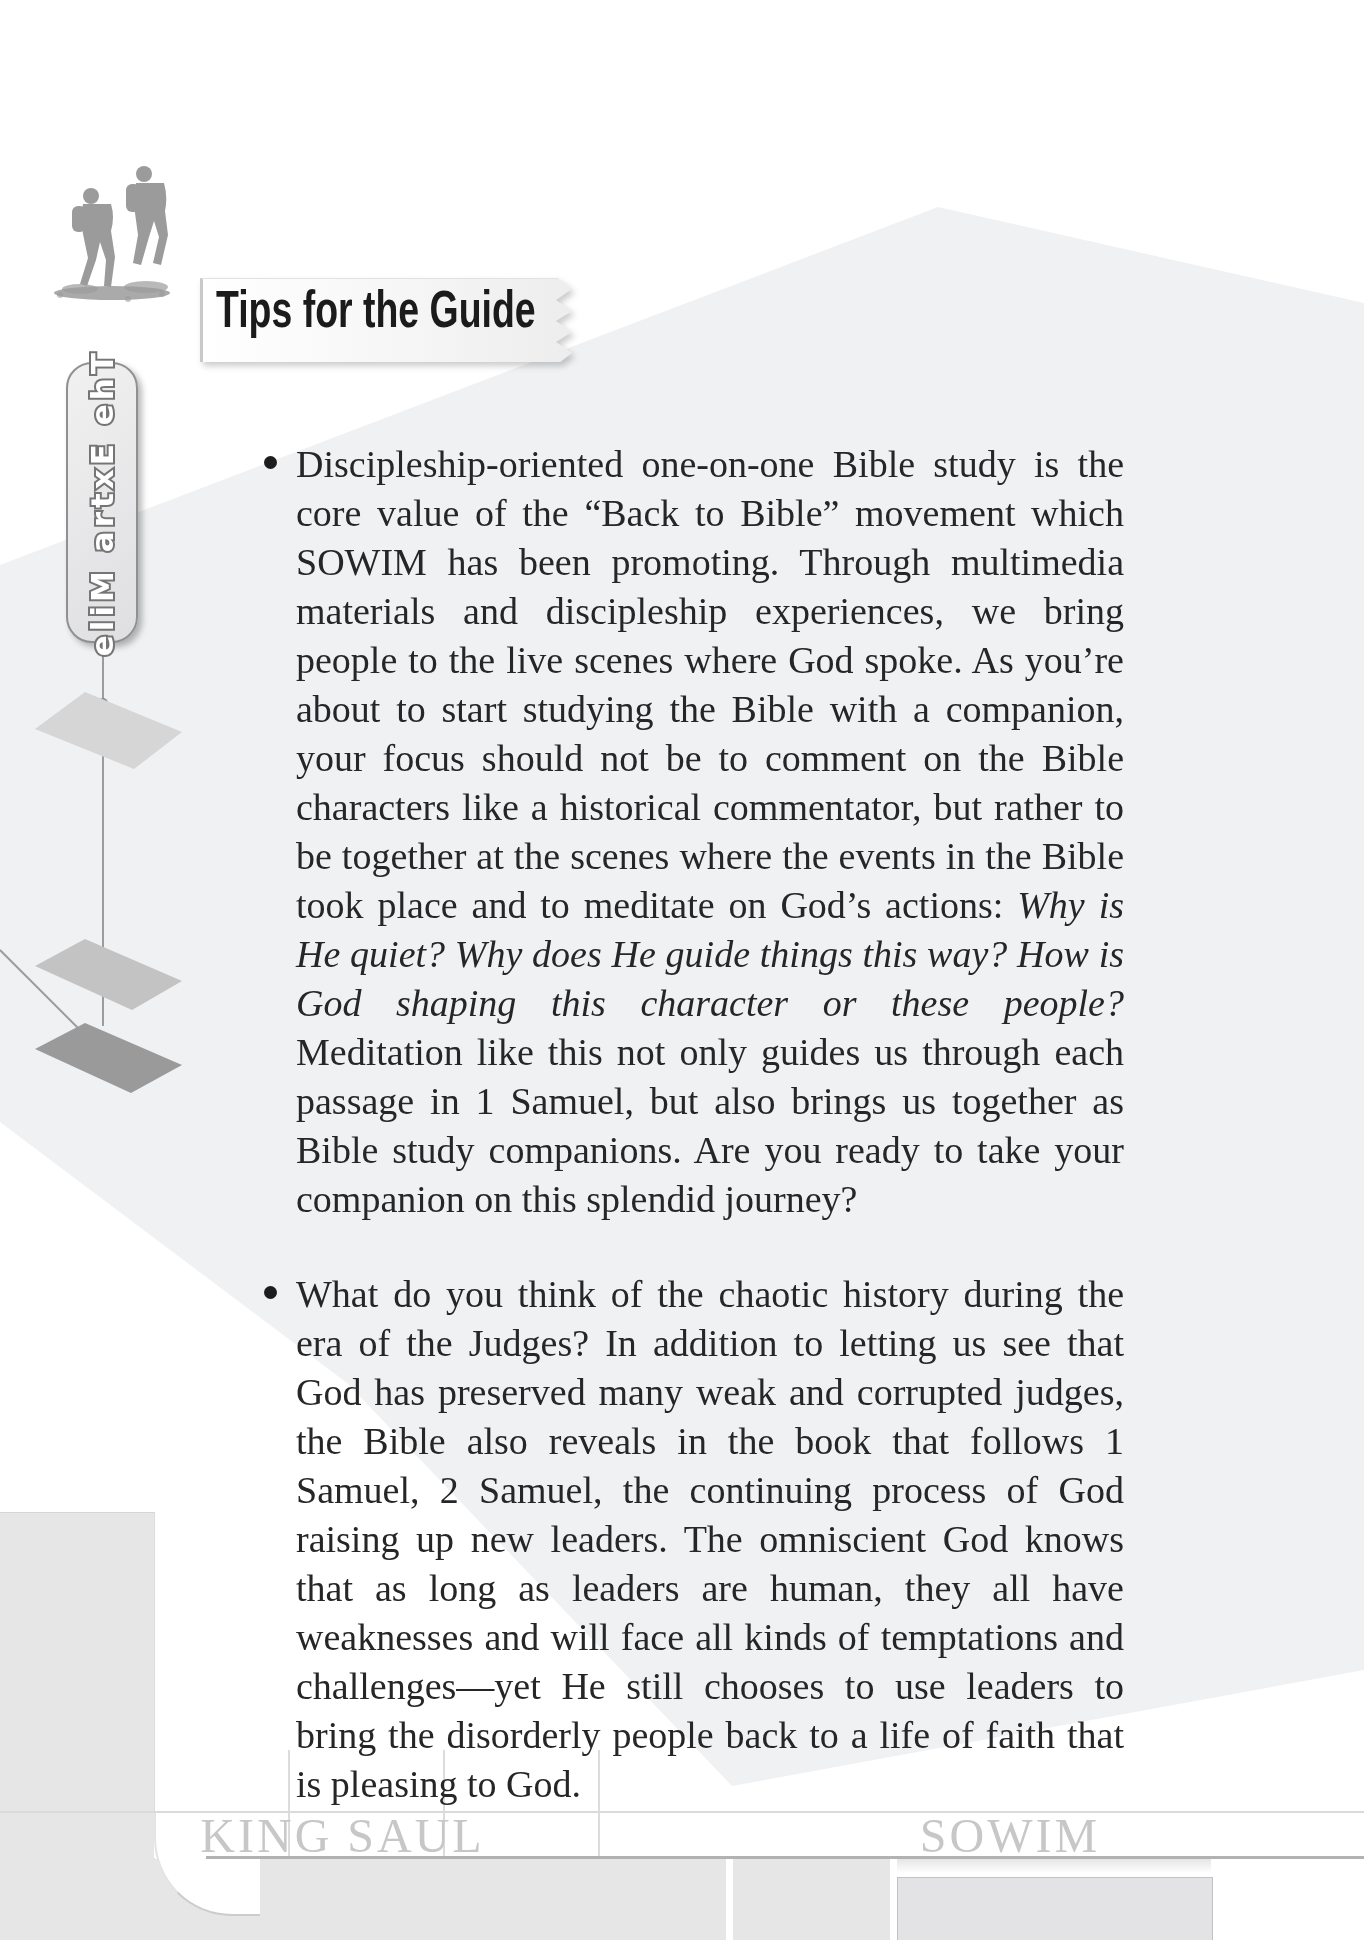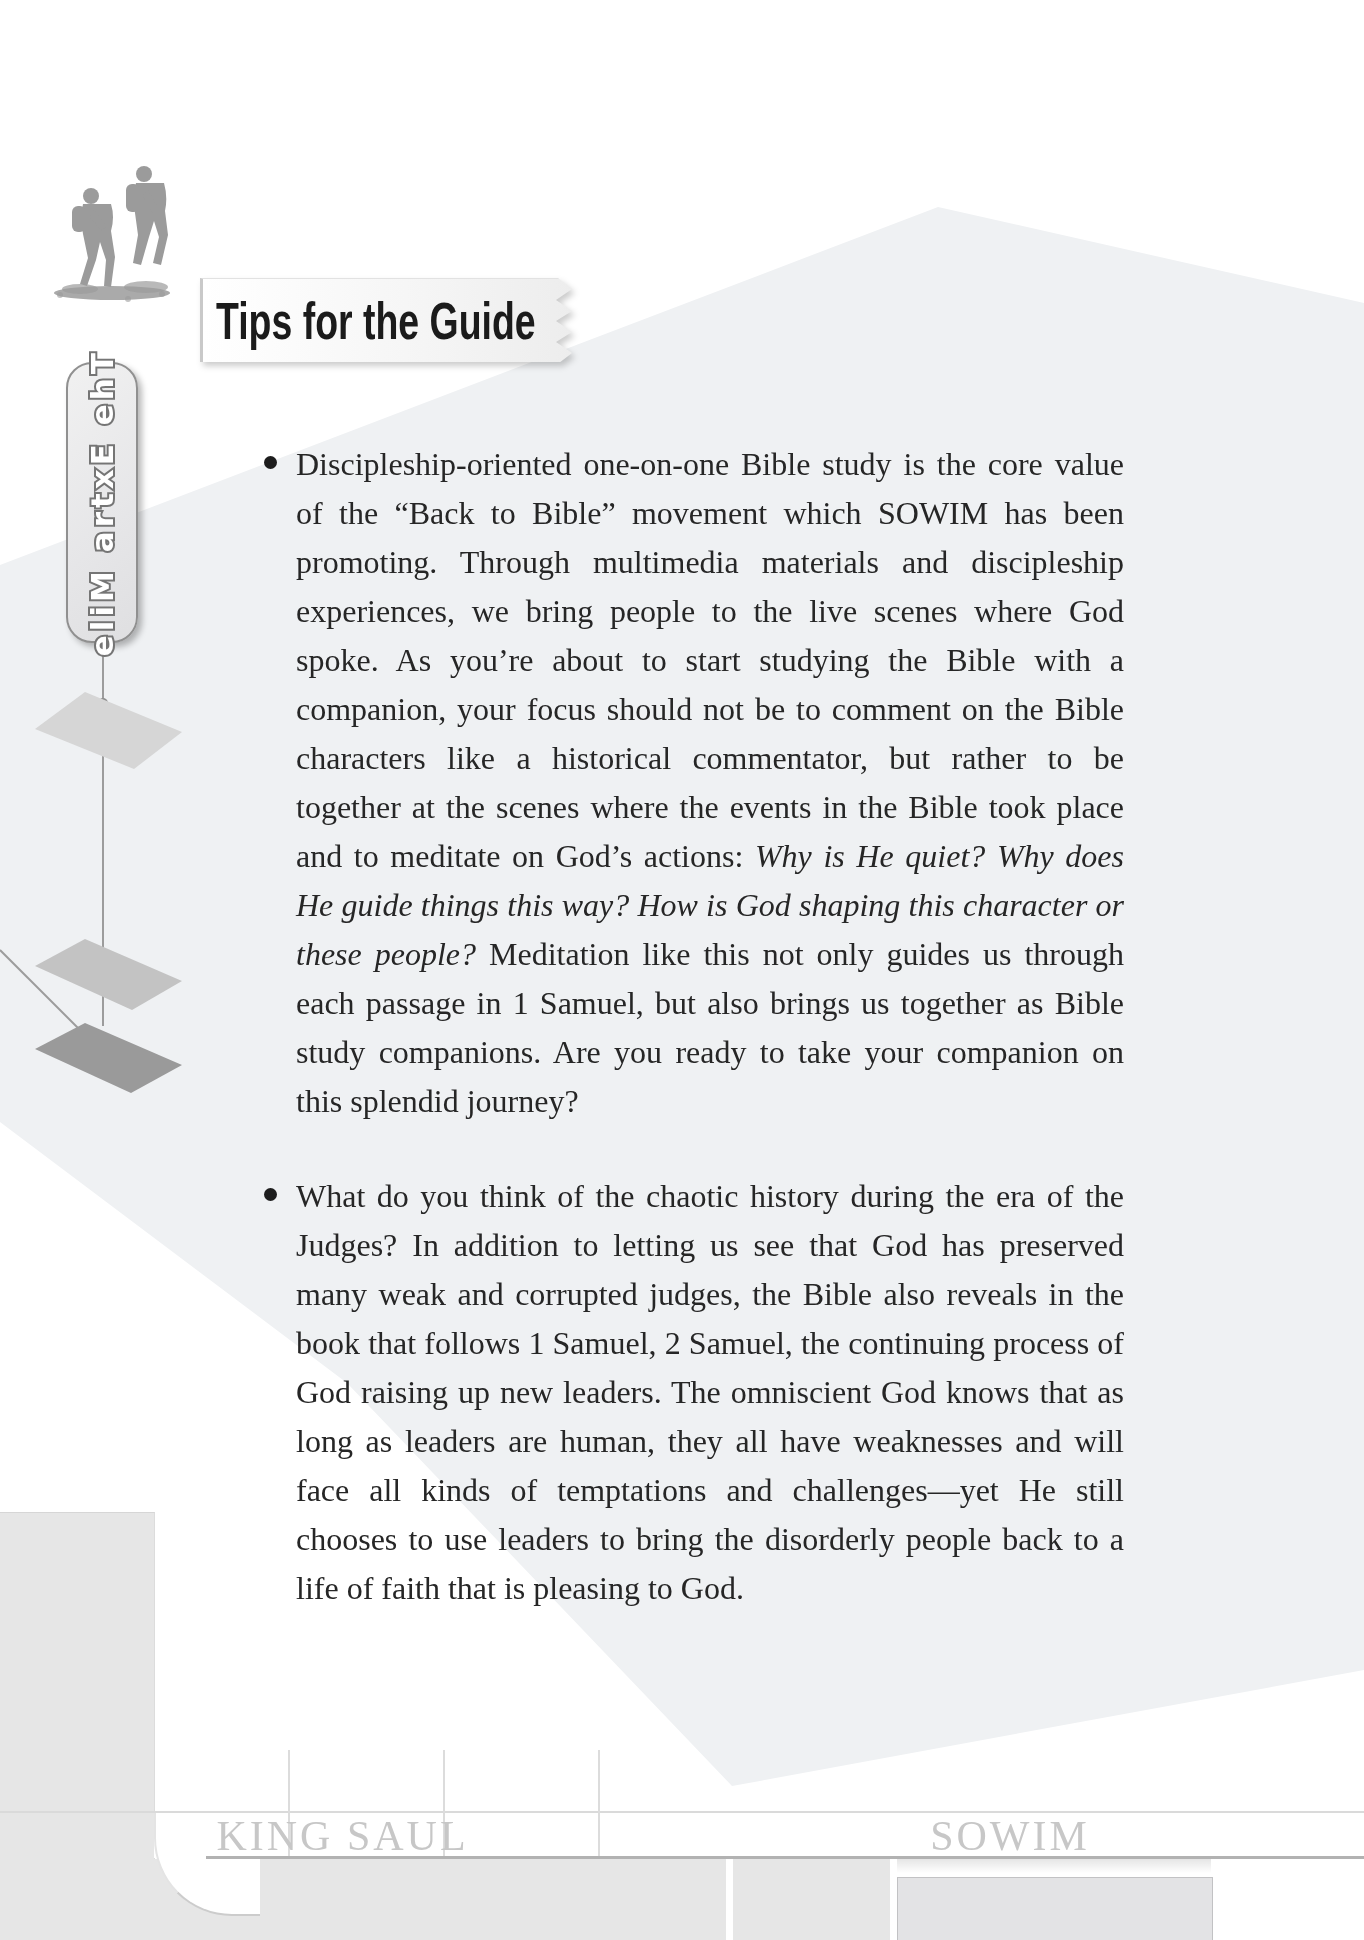--- a/index.html
+++ b/index.html
@@ -27,50 +27,50 @@
   .band{left:154px;top:1812px;width:1210px;height:46px;background:#ffffff;}
   .band-corner{left:154px;top:1812px;width:104px;height:102px;background:#ffffff;
                border-bottom-left-radius:78px;border-left:2px solid #e4e4e4;
                border-bottom:2px solid #cccccc;}
   .band-line-top{left:0;top:1811px;width:1364px;height:2px;background:#dadada;}
   .band-line-bottom{left:206px;top:1856px;width:1158px;height:3px;background:#b2b2b2;}
   .tick{top:1750px;width:2px;height:108px;background:#dcdcdc;}
   .t1{left:288px;} .t2{left:443px;} .t3{left:598px;}
 
   .band-label{top:1814px;height:42px;display:flex;align-items:flex-end;justify-content:center;
-              font-family:"Liberation Serif",serif;font-size:42px;line-height:40px;
+              font-family:"Liberation Serif",serif;font-size:48px;line-height:40px;
               color:#c7c7c7;letter-spacing:3px;white-space:nowrap;}
   .label-left{left:210px;width:265px;}
   .label-right{left:900px;width:220px;}
 
   
   .banner-wrap{left:200px;top:278px;filter:drop-shadow(3px 4px 3px rgba(0,0,0,.20));}
   .banner{width:372px;height:84px;background:linear-gradient(90deg,#ffffff 0%,#f6f6f6 55%,#ededed 100%);
           border-left:3px solid #c9c9c9;border-top:1px solid #e2e2e2;
-          display:flex;align-items:center;padding-left:13px;box-sizing:border-box;
+          display:flex;padding-left:13px;box-sizing:border-box;
           clip-path:polygon(0 0,358px 0,372px 11px,356px 22px,372px 33px,356px 43px,
                             372px 54px,356px 64px,372px 75px,359px 85px,0 85px);}
   .banner-text{font-family:"Liberation Sans",sans-serif;font-weight:bold;font-size:52px;
                color:#1b1b1b;white-space:nowrap;transform:scaleX(.72);transform-origin:left center;
                letter-spacing:0px;}
 
   
   .side-tab{left:66px;top:362px;width:72px;height:281px;
             background:linear-gradient(135deg,#f1f1f1 0%,#e6e6e8 60%,#dfdfe1 100%);
             border:2px solid #909090;border-radius:26px;box-sizing:border-box;
             box-shadow:4px 4px 6px rgba(0,0,0,.28);
             display:flex;align-items:center;justify-content:center;}
   .side-tab-text{writing-mode:vertical-rl;transform:rotate(180deg);
                  font-family:"DejaVu Sans",sans-serif;font-weight:bold;font-size:31px;
                  letter-spacing:4px;color:#ffffff;-webkit-text-stroke:4px #757575;
                  paint-order:stroke fill;white-space:nowrap;}
 
   
   .content{left:262px;top:440px;width:862px;color:#262626;}
-  .bullet-item{position:relative;padding-left:34px;font-size:32px;line-height:49px;
+  .bullet-item{position:relative;padding-left:34px;font-size:38px;line-height:49px;
                text-align:justify;}
   .bullet-item+ .bullet-item{margin-top:46px;}
   .dot{position:absolute;left:2px;top:16px;width:13px;height:13px;border-radius:50%;
        background:#1d1d1d;}
   em{font-style:italic;}
 </style>
 </head>
 <body>
 
 <svg id="bg-layer" class="abs" viewBox="0 0 1364 1940" xmlns="http://www.w3.org/2000/svg">

